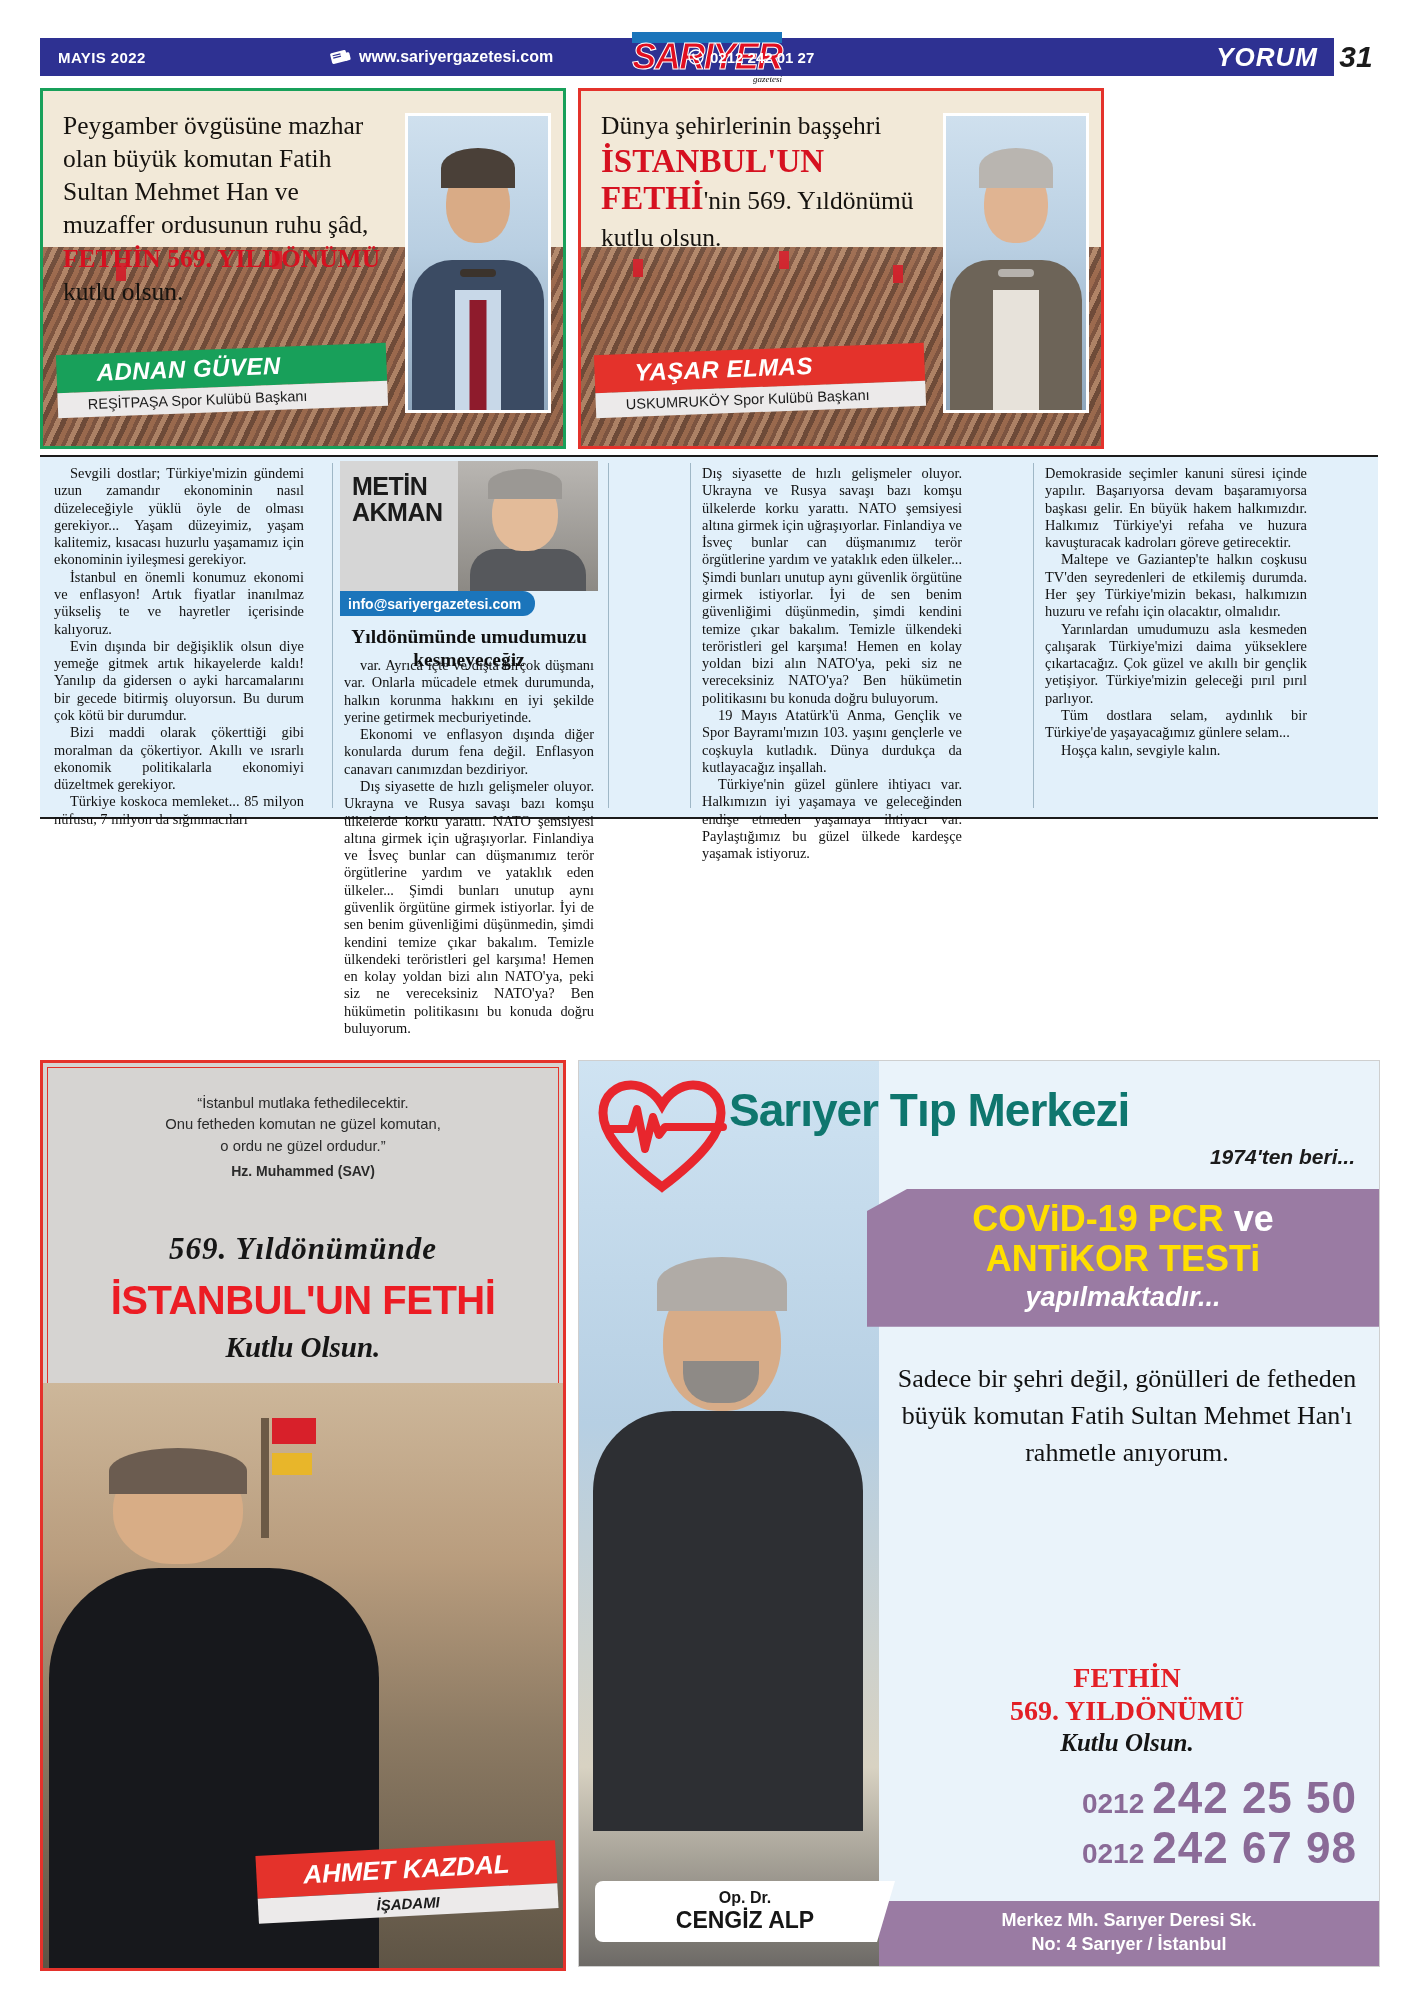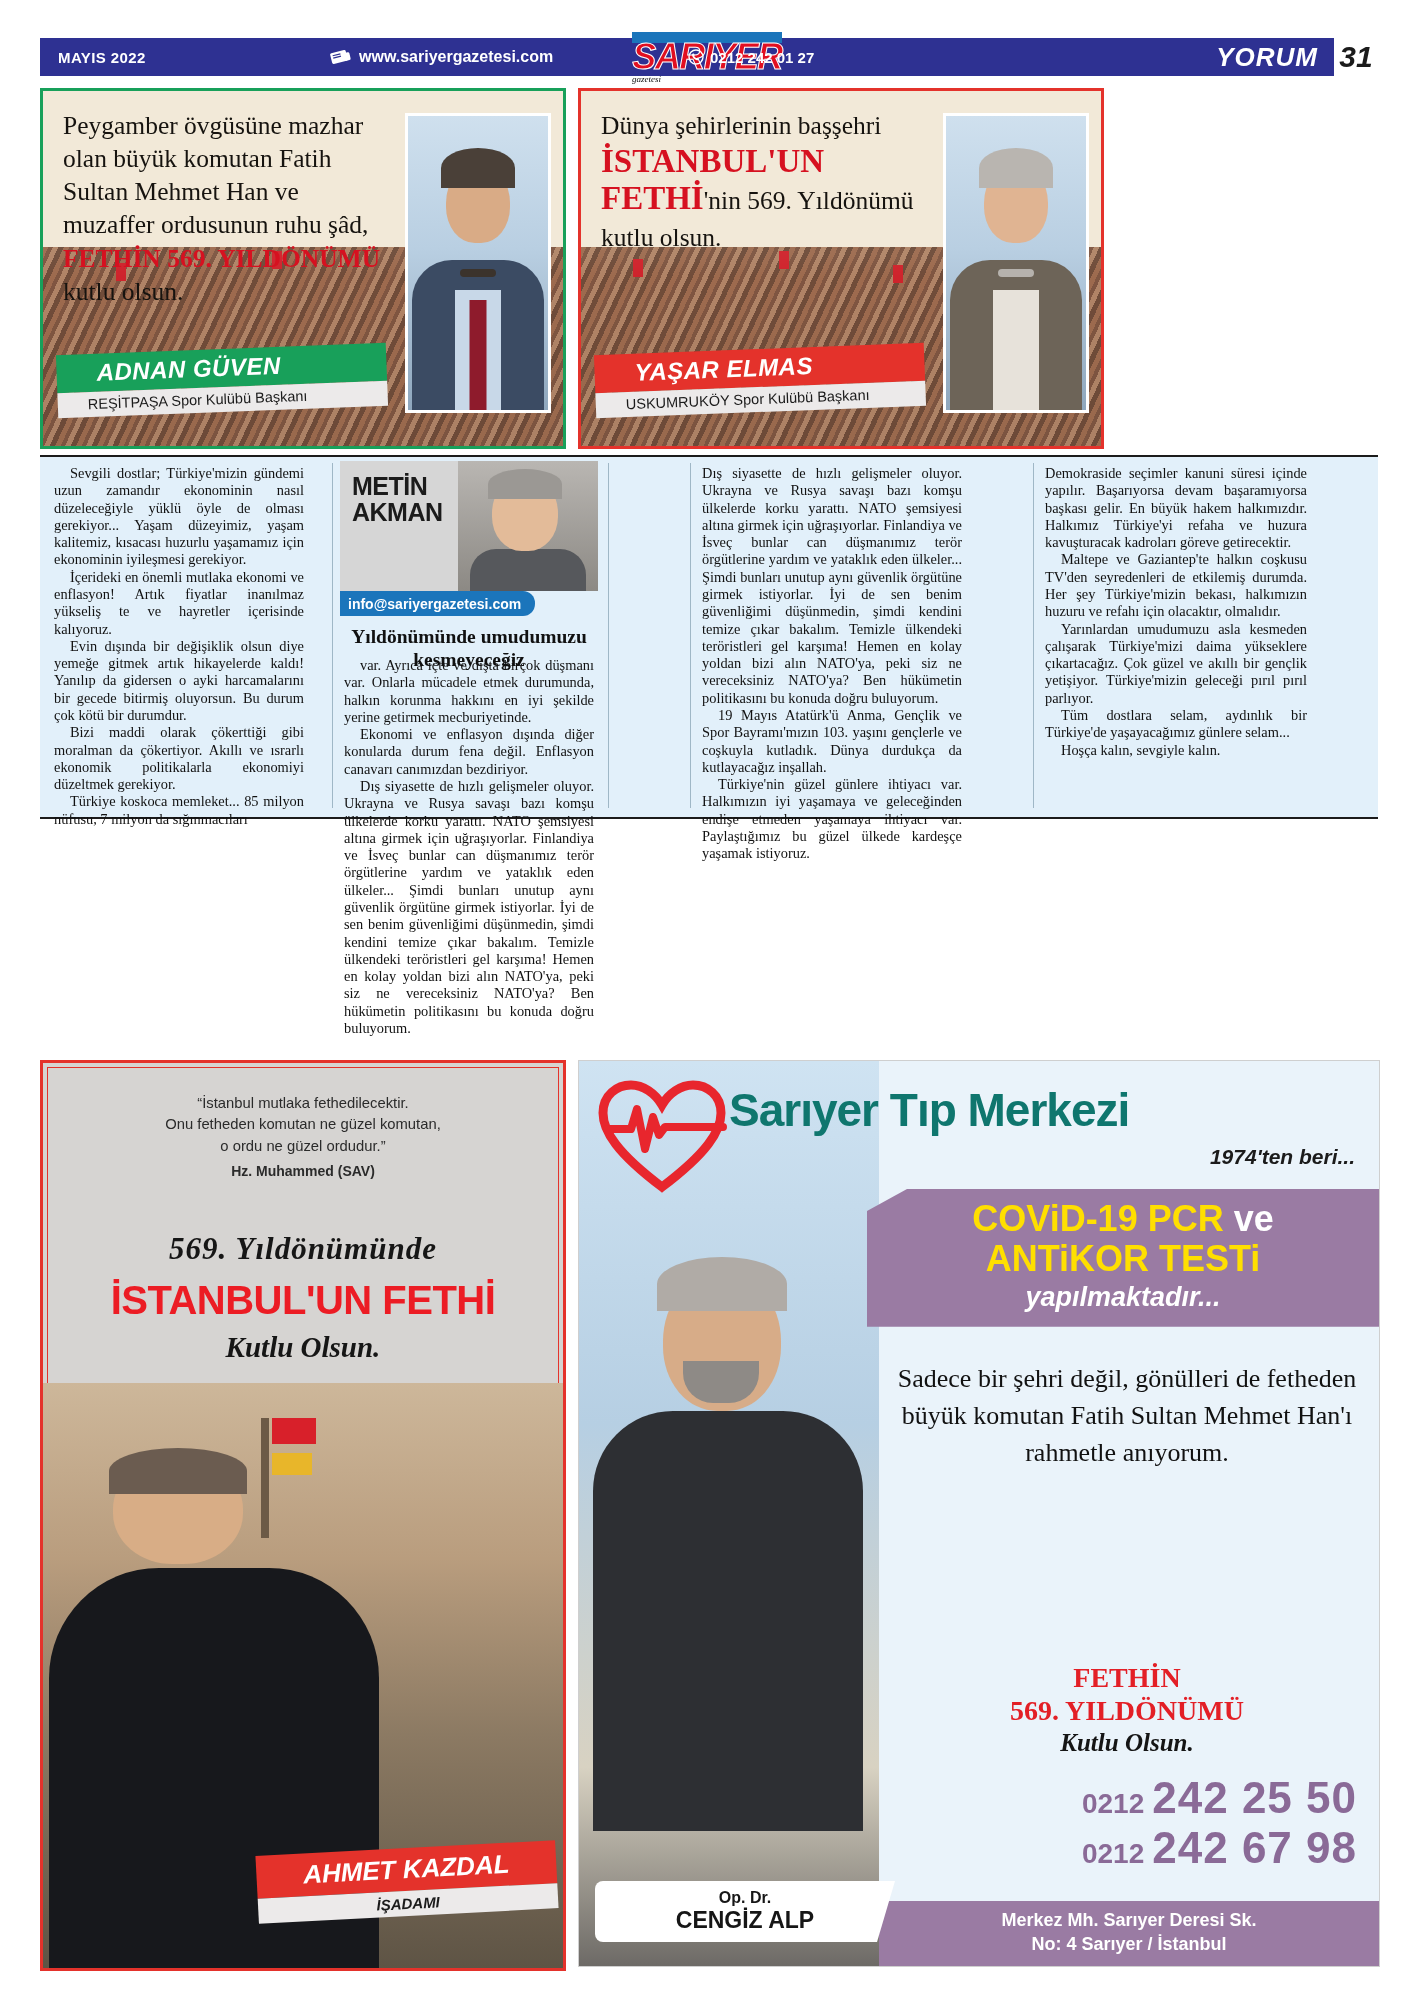--- a/index.html
+++ b/index.html
@@ -12,21 +12,21 @@
   .mh-web .wtxt{color:#fff;font-family:"Liberation Sans",sans-serif;font-weight:bold;font-size:16px;}
   .mh-phone{position:absolute;left:648px;top:0;height:38px;display:flex;align-items:center;gap:6px;}
   .mh-phone .ptxt{color:#fff;font-family:"Liberation Sans",sans-serif;font-weight:bold;font-size:15px;}
   .mh-yorum{position:absolute;right:60px;top:0;height:38px;display:flex;align-items:center;}
   .mh-yorum span{color:#fff;font-family:"Liberation Sans",sans-serif;font-weight:bold;font-size:26px;font-style:italic;letter-spacing:1px;}
   .mh-page{position:absolute;right:0px;top:-4px;width:44px;height:46px;background:#fff;display:flex;align-items:center;justify-content:center;}
   .mh-page span{color:#1b1b1b;font-family:"Liberation Sans",sans-serif;font-weight:bold;font-size:30px;font-style:italic;}
   .logo-box{position:absolute;left:592px;top:-6px;width:150px;height:54px;}
   .logo-top{position:absolute;left:0;top:0;width:150px;height:11px;background:#1b75bb;}
   .logo-word{position:absolute;left:0;top:4px;width:150px;text-align:center;color:#e10f21;font-family:"Liberation Sans",sans-serif;font-weight:bold;font-size:36px;font-style:italic;letter-spacing:-1.5px;-webkit-text-stroke:1px #fff;}
-  .logo-sub{position:absolute;left:0;top:42px;width:150px;text-align:left;color:#111;font-size:9px;font-style:italic;font-family:"Liberation Serif",serif;}
+  .logo-sub{position:absolute;left:0;top:42px;width:150px;text-align:right;color:#111;font-size:9px;font-style:italic;font-family:"Liberation Serif",serif;}
 
   
   .ad-top{position:absolute;top:88px;height:355px;overflow:hidden;}
   .ad-left{left:40px;width:520px;border:3px solid #18a05a;}
   .ad-right{left:578px;width:520px;border:3px solid #e4322b;}
   .ad-right{width:520px;}
   .ad-bg{position:absolute;left:0;top:0;right:0;bottom:0;background:
       linear-gradient(to bottom,#f2e9d8 0%,#f2e9d8 46%,rgba(242,233,216,0) 52%),
       linear-gradient(180deg,#d8cdb8 0%,#b9795a 55%,#8e6247 75%,#6b5a46 100%);}
   .battle{position:absolute;left:0;right:0;top:44%;bottom:0;
@@ -219,21 +219,21 @@
 </div>
 
 <div class="article">
   <div class="col-sep" style="left:292px"></div>
   <div class="col-sep" style="left:568px"></div>
   <div class="col-sep" style="left:650px"></div>
   <div class="col-sep" style="left:993px"></div>
 
   <div class="col c1">
     <p>Sevgili dostlar; Türkiye'mizin gündemi uzun zamandır ekonominin nasıl düzeleceğiyle yüklü öyle de olması gerekiyor... Yaşam düzeyimiz, yaşam kalitemiz, kısacası huzurlu yaşamamız için ekonominin iyileşmesi gerekiyor.</p>
-    <p>İçerideki en önemli mutlaka ekonomi ve enflasyon! Artık fiyatlar inanılmaz yükseliş te ve hayretler içerisinde kalıyoruz.</p>
+    <p>İstanbul en önemli konumuz ekonomi ve enflasyon! Artık fiyatlar inanılmaz yükseliş te ve hayretler içerisinde kalıyoruz.</p>
     <p>Evin dışında bir değişiklik olsun diye yemeğe gitmek artık hikayelerde kaldı! Yanılıp da gidersen o ayki harcamalarını bir gecede bitirmiş oluyorsun. Bu durum çok kötü bir durumdur.</p>
     <p>Bizi maddi olarak çökerttiği gibi moralman da çökertiyor. Akıllı ve ısrarlı ekonomik politikalarla ekonomiyi düzeltmek gerekiyor.</p>
     <p>Türkiye koskoca memleket... 85 milyon nüfusu, 7 milyon da sığınmacıları</p>
   </div>
 
   <div class="authorbox">
     <div class="aphoto">
       <div class="ab"></div>
         <div class="af"></div>
         <div class="ah"></div>

